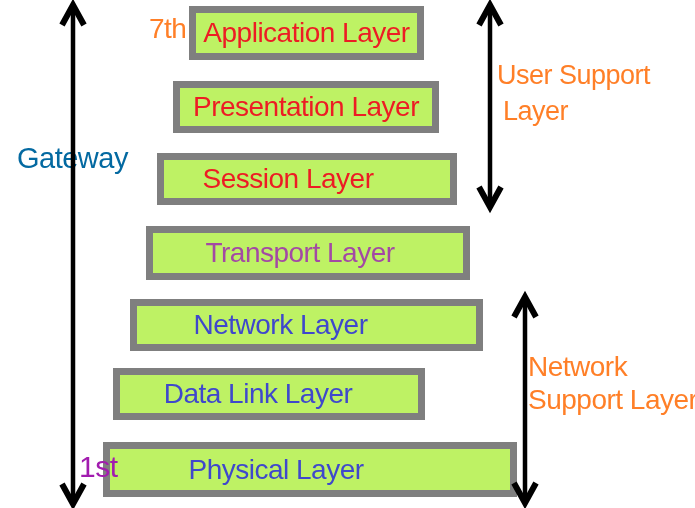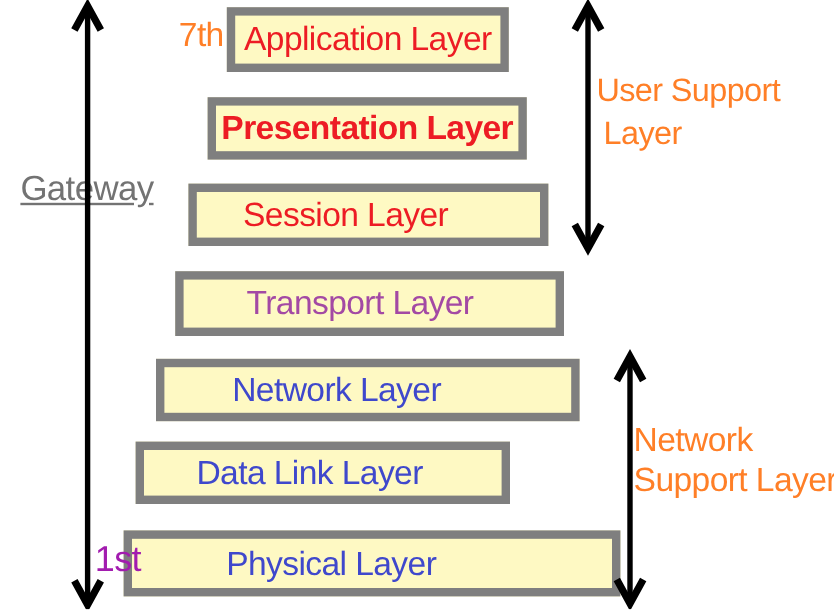--- a/index.html
+++ b/index.html
@@ -8,21 +8,21 @@
     width: 695px;
     height: 508px;
     background: #ffffff;
     overflow: hidden;
     font-family: "Liberation Sans", sans-serif;
   }
   .layer-box {
     position: absolute;
     box-sizing: border-box;
     border: 7px solid #7f7f7f;
-    background: #fef9c3;
+    background: #bef264;
     display: flex;
     align-items: center;
     justify-content: center;
   }
   .layer-label {
     font-size: 28px;
     letter-spacing: -0.5px;
     white-space: nowrap;
     line-height: 1;
   }
@@ -56,41 +56,41 @@
 </style>
 </head>
 <body>
 
 <div id="canvas">
 
   <div class="layer-box box-1" style="border-color: rgb(127, 127, 127);">
     <span class="layer-label" style="color: rgb(237, 28, 36);">Application Layer</span>
   </div>
   <div class="layer-box box-2" style="border-color: rgb(127, 127, 127);">
-    <span class="layer-label" style="color: rgb(237, 28, 36); font-weight: bold;">Presentation Layer</span>
+    <span class="layer-label" style="color: rgb(237, 28, 36);">Presentation Layer</span>
   </div>
   <div class="layer-box box-3" style="border-color: rgb(127, 127, 127);">
     <span class="layer-label" style="color: rgb(237, 28, 36);">Session Layer</span>
   </div>
   <div class="layer-box box-4" style="border-color: rgb(127, 127, 127); justify-content: center;">
     <span class="layer-label" style="color: rgb(163, 73, 164);">Transport Layer</span>
   </div>
   <div class="layer-box box-5" style="border-color: rgb(127, 127, 127);">
     <span class="layer-label" style="color: rgb(63, 72, 204);">Network Layer</span>
   </div>
   <div class="layer-box box-6" style="border-color: rgb(127, 127, 127);">
     <span class="layer-label" style="color: rgb(63, 72, 204);">Data Link Layer</span>
   </div>
   <div class="layer-box box-7" style="border-color: rgb(127, 127, 127);">
     <span class="layer-label" style="color: rgb(63, 72, 204);">Physical Layer</span>
   </div>
 
   <div class="annot annot-7th" style="color: rgb(255, 127, 39);">7th</div>
 
-  <div class="annot annot-gateway" style="color: #737373; text-decoration: underline;">Gateway</div>
+  <div class="annot annot-gateway" style="color: #0369a1;">Gateway</div>
 
   <div class="annot annot-user" style="color: rgb(255, 127, 39);">
     <div class="line1">User Support</div>
     <div class="line2">Layer</div>
   </div>
 
   <div class="annot annot-network" style="color: rgb(255, 127, 39);">
     <div class="line1">Network</div>
     <div class="line2">Support Layer</div>
   </div>

